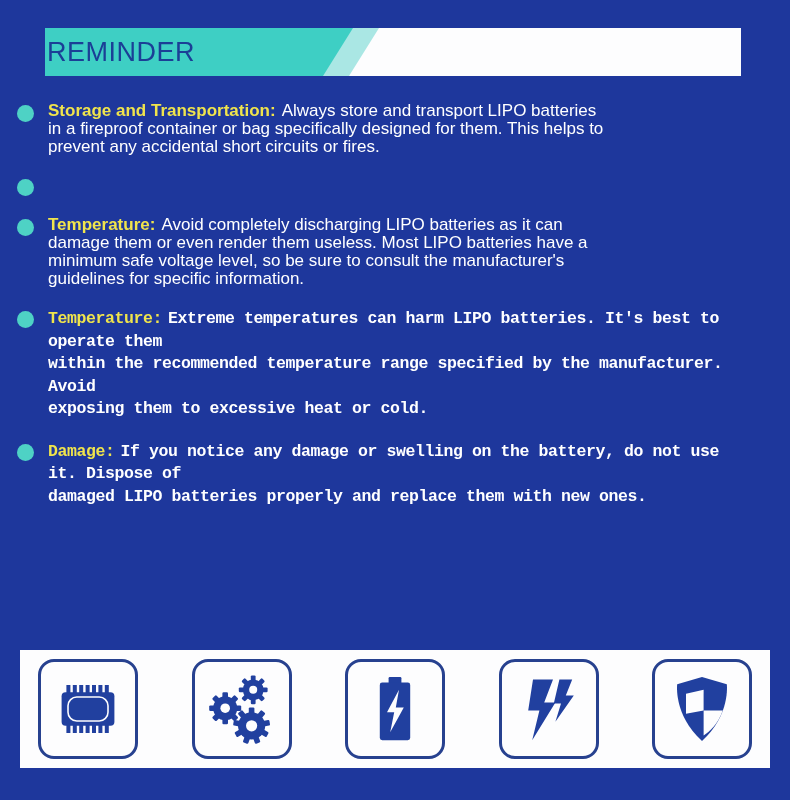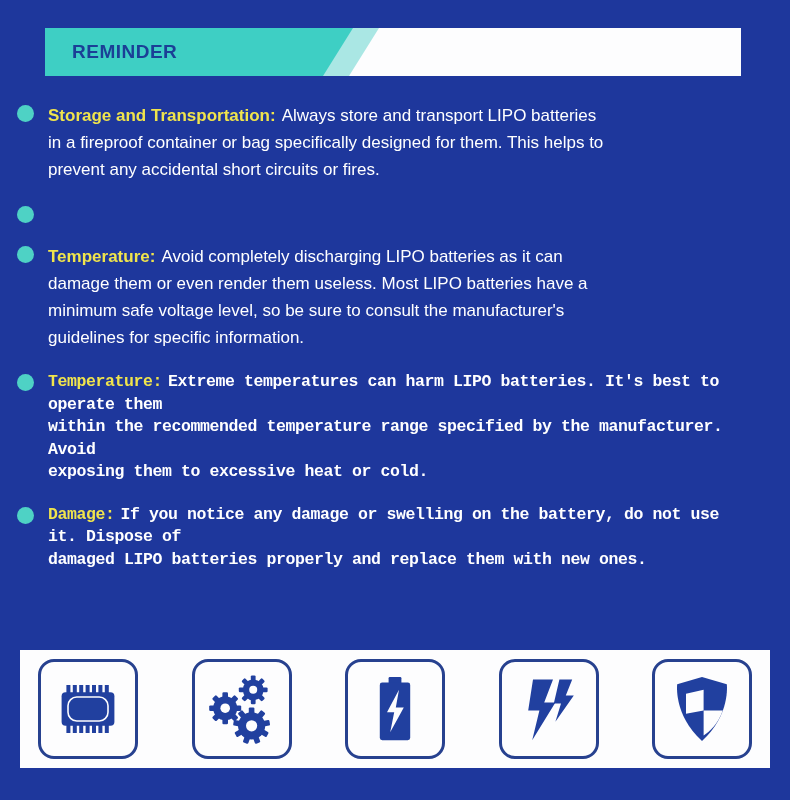--- a/index.html
+++ b/index.html
@@ -21,23 +21,23 @@
     position: absolute; inset: 0;
     background: #aae7e4;
     clip-path: polygon(0 0, 334px 0, 304px 100%, 0 100%);
   }
   .banner-teal {
     position: absolute; inset: 0;
     background: #3ecfc4;
     clip-path: polygon(0 0, 308px 0, 278px 100%, 0 100%);
   }
   .banner h1 {
-    position: absolute; left: 27px; top: 0;
+    position: absolute; left: 2px; top: 0;
     margin: 0; line-height: 48px;
-    font-size: 19px; font-weight: 700;
+    font-size: 27px; font-weight: 400;
     letter-spacing: 0.5px;
     color: #1b3f96;
   }
 
   
   .list {
     position: absolute; left: 17px; top: 102px;
     width: 712px;
   }
   .item {
@@ -48,21 +48,21 @@
   .dot {
     flex: 0 0 auto;
     width: 17px; height: 17px;
     margin-top: 3px;
     border-radius: 50%;
     background: #4ed2c5;
   }
   .item p {
     margin: 0;
     font-size: 17px;
-    line-height: 27px;
+    line-height: 18px;
     color: #ffffff;
     max-width: 680px;
   }
   .hd {
     font-weight: 700;
     color: #f0e44c;
     margin-right: 6px;
   }
   .body-text { white-space: pre-line; }
   .condensed p {

